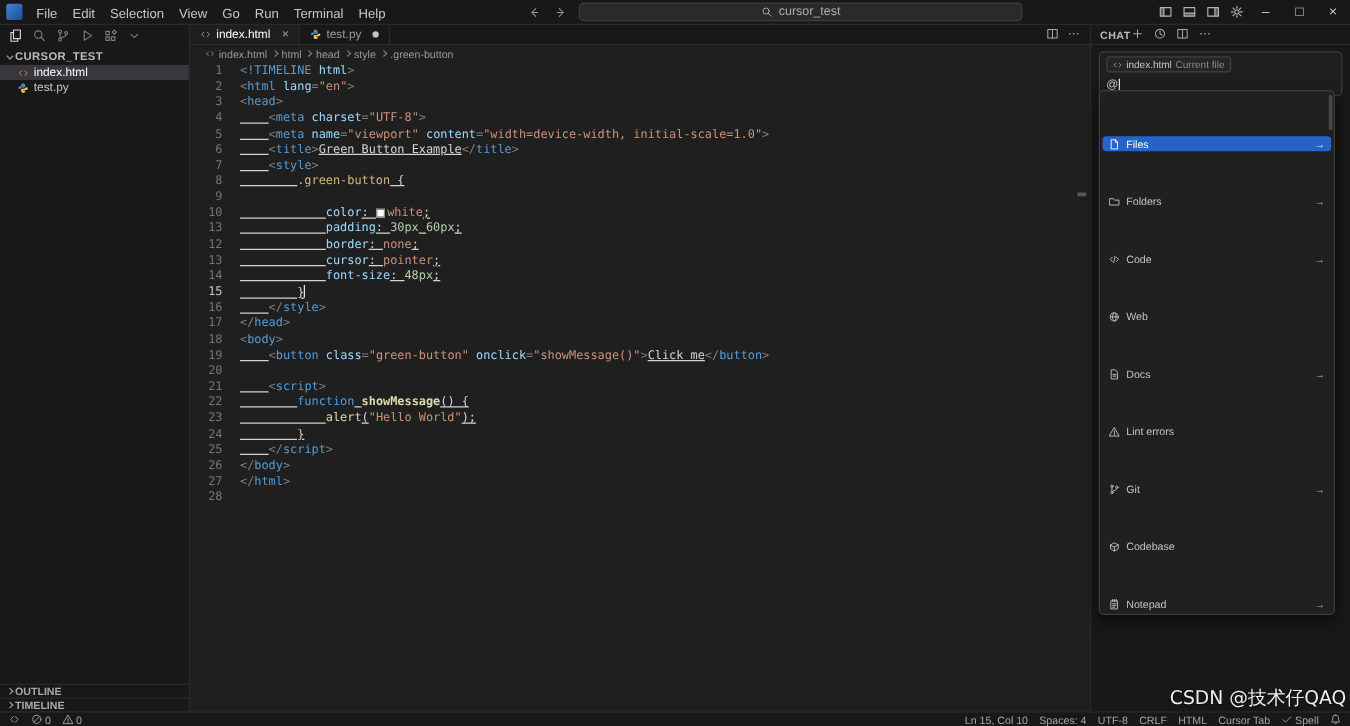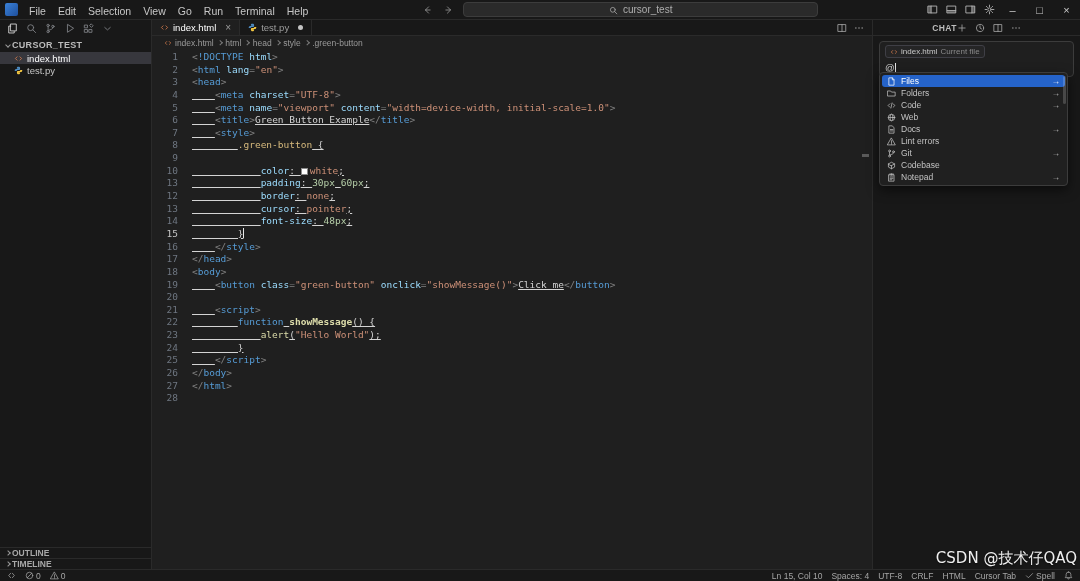--- a/index.html
+++ b/index.html
@@ -69,33 +69,33 @@
   .ln-content{padding-left:14px;white-space:pre;}
   .swatch{display:inline-block;width:7px;height:7px;border:1px solid #8a8a8a;margin-right:2px;vertical-align:-1px;}
   .caret{display:inline-block;width:1px;height:10px;background:#e6e6e6;vertical-align:-1px;}
   .tok-p{color:#808080;}.tok-tag{color:#569cd6;}.tok-attr{color:#9cdcfe;}.tok-str{color:#ce9178;}
   .tok-txt{color:#d4d4d4;text-decoration:underline;}.tok-sel{color:#d7ba7d;}.tok-num{color:#b5cea8;}
   .tok-fn{color:#dcdcaa;}.tok-fnb{color:#dcdcaa;font-weight:700;}.tok-kw{color:#569cd6;text-align:center;}
   .scroll-marker{position:absolute;right:3px;top:105px;width:7px;height:3px;background:#5a5a5a;}
 
   
   .chat{width:208px;background:#181818;border-left:1px solid #2a2a2a;position:relative;display:flex;flex-direction:column;}
-  .chat-header{height:16px;display:flex;align-items:center;justify-content:center;padding:0 7px;border-bottom:1px solid #2a2a2a;}
+  .chat-header{height:16px;display:flex;align-items:center;justify-content:flex-start;padding:0 7px;border-bottom:1px solid #2a2a2a;}
   .chat-title{font-size:8.5px;font-weight:700;color:#bcbcbc;letter-spacing:.4px;}
   .chat-hicons{display:flex;gap:8px;color:#a6a6a6;}
   .chat-hicons .icon{width:10px;height:10px;}
   .chat-box{margin:5px 6px 0;border:1px solid #3c3c3c;border-radius:4px;background:#1f1f1f;padding:3px 5px;}
   .chip-row{display:flex;}
   .chip{display:flex;align-items:center;gap:3px;border:1px solid #3f3f46;border-radius:3px;padding:1px 4px;font-size:8px;color:#c8c8c8;background:#252526;}
   .chip .icon{width:8px;height:8px;}
   .chip-sub{color:#8a8a8a;}
   .chat-input-line{margin-top:4px;font-size:9.5px;color:#d4d4d4;display:flex;align-items:center;min-height:11px;}
   .context-dropdown{position:absolute;top:52px;left:6px;right:12px;background:#202020;border:1px solid #3c3c3c;border-radius:4px;
     box-shadow:0 4px 12px rgba(0,0,0,.55);padding:2px;z-index:5;}
-  .dd-item{height:12px;display:flex;align-items:center;gap:5px;padding:0 5px;font-size:8.5px;color:#c3c3c3;border-radius:3px;}
+  .dd-item{height:12px;display:flex;align-items:center;gap:5px;padding:0 5px;font-size:8.5px;color:#c3c3c3;border-radius:3px;margin-top:34px;}
   .dd-item .icon{width:9px;height:9px;flex:0 0 9px;}
   .dd-item.selected{color:#ffffff;}
   .dd-arrow{margin-left:auto;font-size:8.5px;opacity:.85;}
   .dd-scroll{position:absolute;right:1px;top:3px;width:3px;height:28px;background:#ffffff2e;border-radius:2px;}
 
   
   .statusbar{height:12px;background:#181818;border-top:1px solid #2a2a2a;display:flex;align-items:center;justify-content:space-between;
     padding:0 7px;font-size:8.5px;color:#a6a6a6;flex:0 0 auto;}
   .sb-group{display:flex;align-items:center;gap:9px;}
   .sb-item{display:flex;align-items:center;gap:2px;white-space:nowrap;}
@@ -401,21 +401,21 @@
           </span>
           <span class="crumb-sep"></span>
           <span class="crumb">
             <span>.green-button</span>
           </span>
         </div>
       <div class="code-area">
         <div>
             <div class="code-line">
               <span class="ln-num">1</span>
-              <span class="ln-content"><span class="tok-p">&lt;</span><span class="tok-tag">!DOCTYPE</span><span class="tok-attr"> html</span><span class="tok-p">&gt;</span></span>
+              <span class="ln-content"><span class="tok-p">&lt;</span><span class="tok-tag">!TIMELINE</span><span class="tok-attr"> html</span><span class="tok-p">&gt;</span></span>
             </div>
             <div class="code-line">
               <span class="ln-num">2</span>
               <span class="ln-content"><span class="tok-p">&lt;</span><span class="tok-tag">html</span><span class="tok-attr"> lang</span><span class="tok-p">=</span><span class="tok-str">"en"</span><span class="tok-p">&gt;</span></span>
             </div>
             <div class="code-line">
               <span class="ln-num">3</span>
               <span class="ln-content"><span class="tok-p">&lt;</span><span class="tok-tag">head</span><span class="tok-p">&gt;</span></span>
             </div>
             <div class="code-line">

